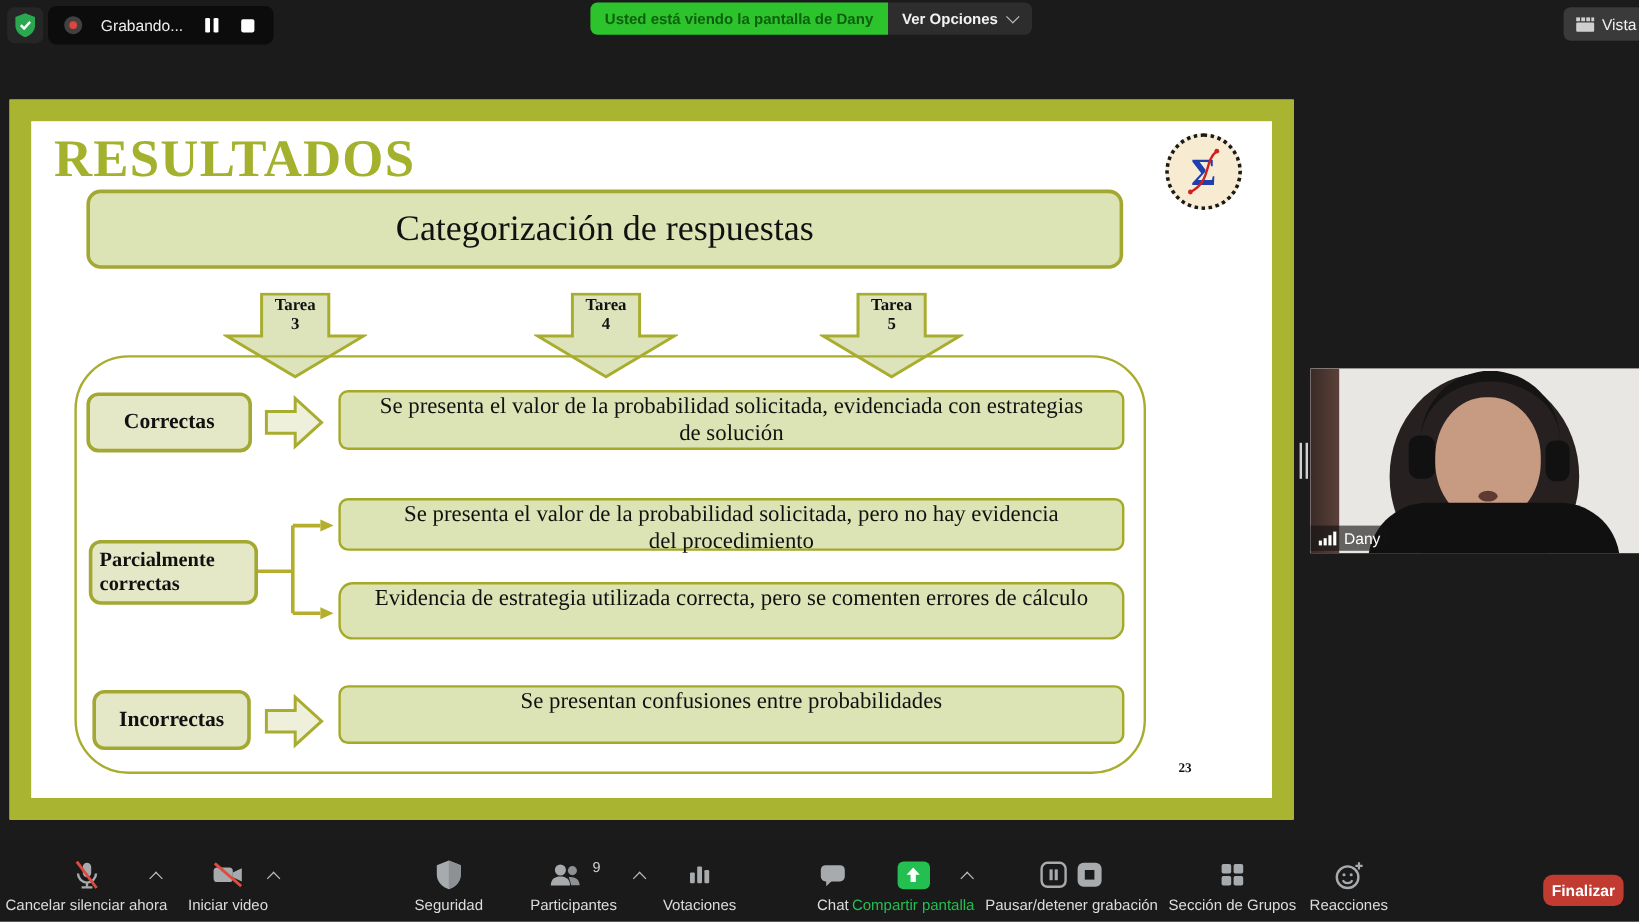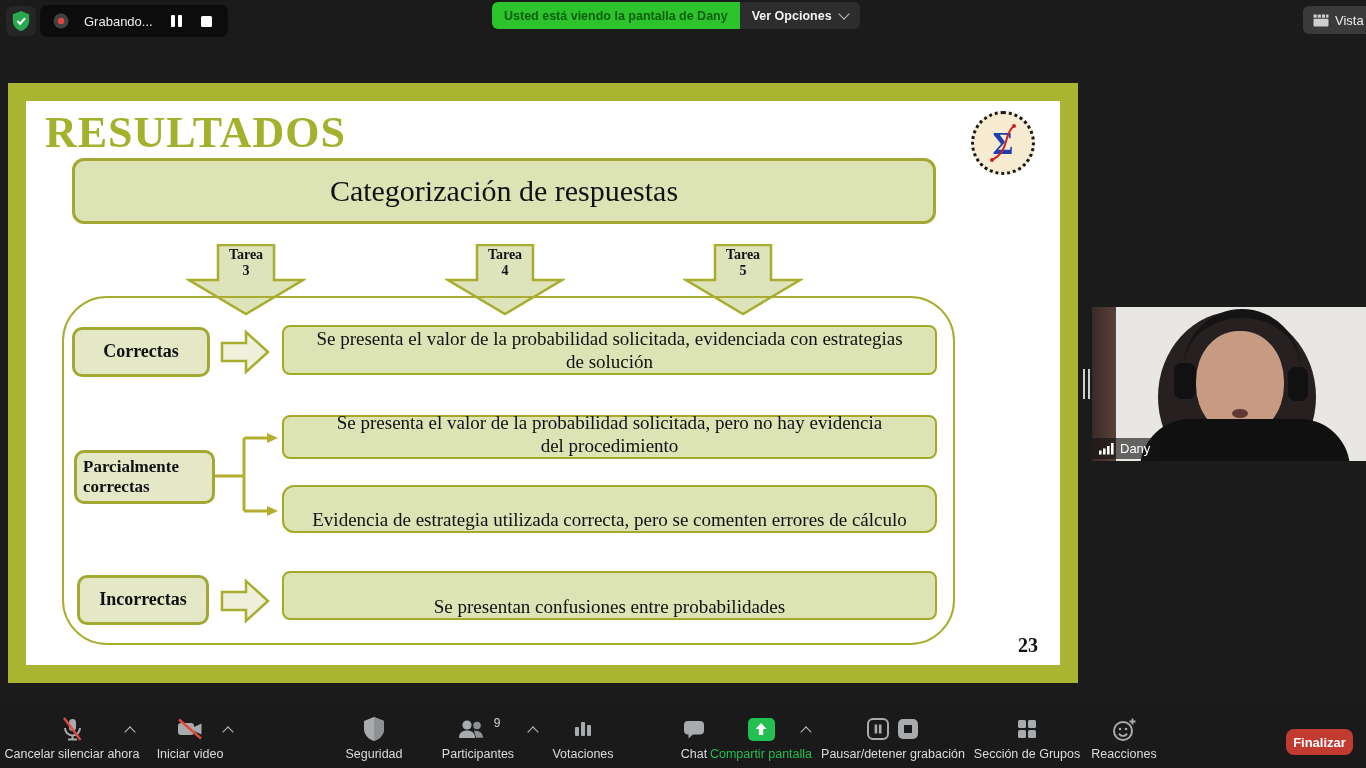--- a/index.html
+++ b/index.html
@@ -45,24 +45,24 @@
     border-radius:12px;display:flex;align-items:center;justify-content:center;
     font-family:"Liberation Serif",serif;font-size:30px;color:#111;}
   .tarea{width:120px;height:72px;top:143px;}
   .tarea .lbl{position:absolute;left:0;top:3px;width:100%;text-align:center;
     font-family:"Liberation Serif",serif;font-weight:bold;font-size:14px;color:#111;line-height:1.15;}
   .flow{left:36px;top:195px;width:893px;height:349px;border:2px solid #a9ad2f;border-radius:45px;}
   .cat-box{background:#e4e8c6;border:3px solid #a2a832;border-radius:10px;
     display:flex;align-items:center;justify-content:center;text-align:left;
     font-family:"Liberation Serif",serif;font-weight:bold;font-size:18px;color:#111;line-height:1.2;padding:0 6px;}
   .desc-box{left:256px;width:655px;background:#dce3b4;border:2.5px solid #a4aa28;border-radius:8px;
-    display:flex;align-items:flex-end;justify-content:center;text-align:center;
+    display:flex;align-items:flex-start;justify-content:center;text-align:center;
     font-family:"Liberation Serif",serif;font-size:19px;color:#111;line-height:1.22;padding:0 18px;}
   .desc-box span{display:inline-block;}
-  .page-num{left:992px;top:533px;font-family:"Liberation Serif",serif;font-weight:bold;font-size:20px;color:#111;}
+  .page-num{left:956px;top:533px;font-family:"Liberation Serif",serif;font-weight:bold;font-size:11px;color:#111;}
 
   
   .video{left:1092px;top:307px;width:274px;height:154px;background:#e9e7e3;overflow:hidden;cursor:pointer;}
   .door{left:0;top:0;width:24px;height:154px;background:linear-gradient(90deg,#3a2a26,#5a423a);}
   .hair{left:66px;top:4px;width:158px;height:172px;border-radius:50%;background:#262020;}
   .cup-l{left:82px;top:56px;width:22px;height:36px;border-radius:8px;background:#111;}
   .cup-r{left:196px;top:60px;width:20px;height:34px;border-radius:8px;background:#111;}
   .face{left:104px;top:24px;width:88px;height:104px;border-radius:48%;background:#c79a82;}
   .mouth{left:140px;top:102px;width:16px;height:9px;border-radius:50%;background:#5e3a33;}
   .band{left:92px;top:2px;width:116px;height:58px;border-top:9px solid #141414;border-radius:58px 58px 0 0;}

